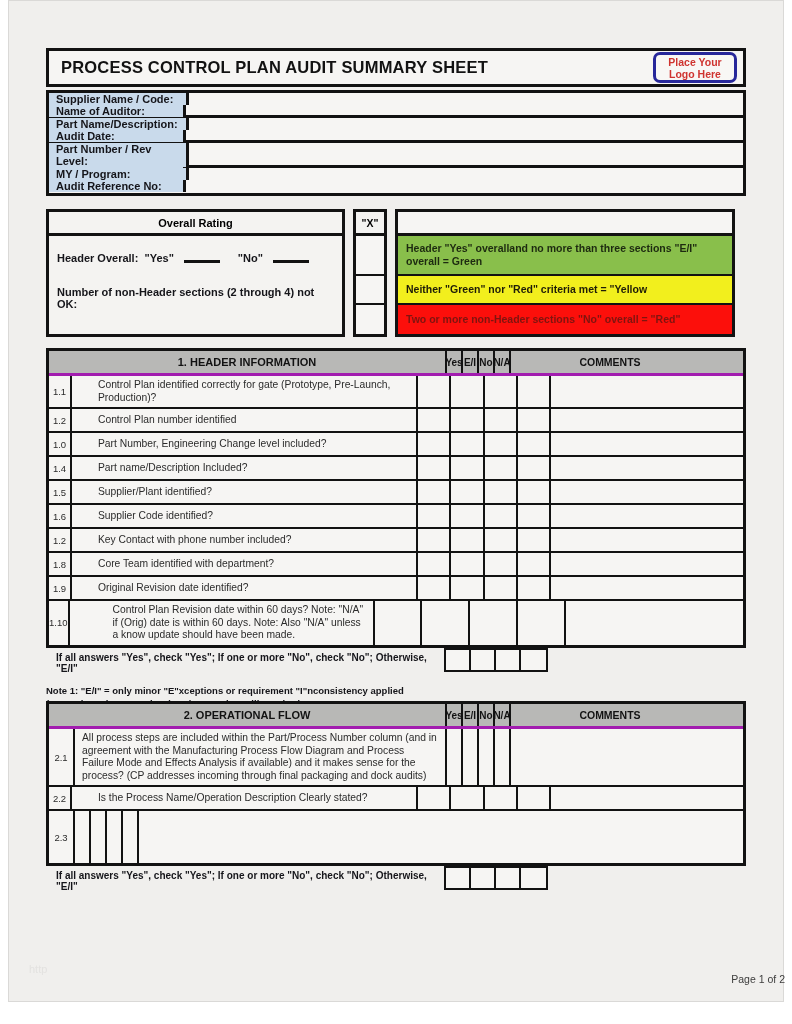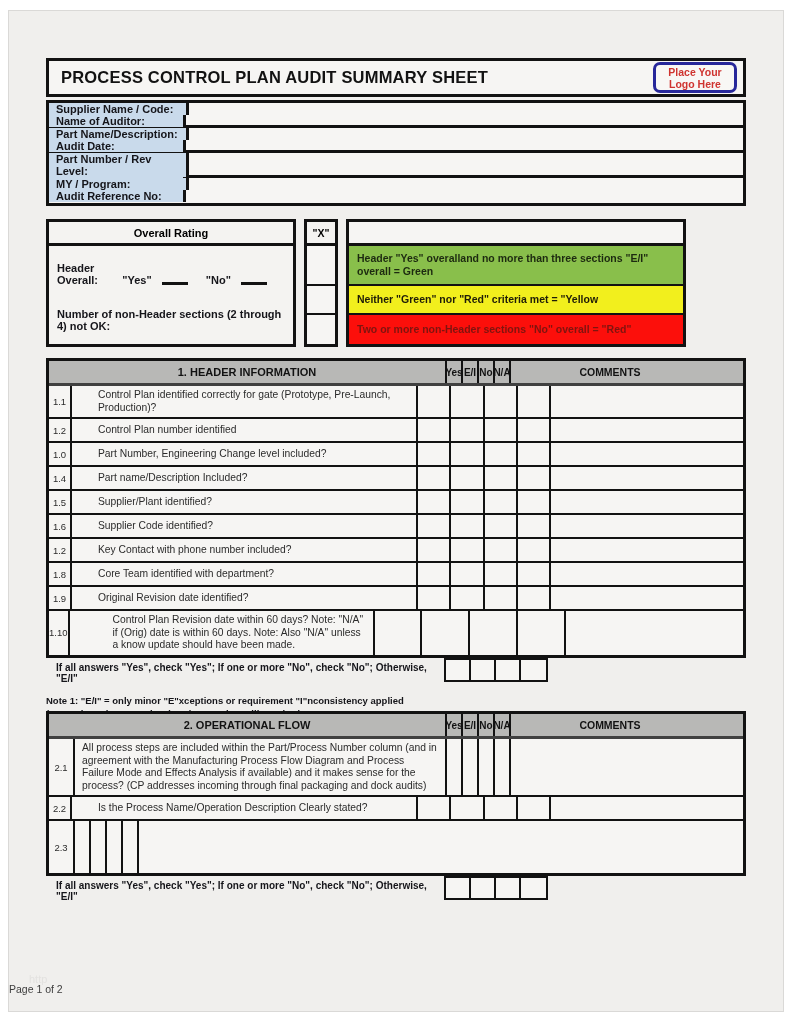--- a/index.html
+++ b/index.html
@@ -1,20 +1,20 @@
 <!DOCTYPE html>
 <html><head>
 <meta charset="utf-8">
 <style>
   * { box-sizing: border-box; margin: 0; padding: 0; }
   html, body { width: 792px; height: 1024px; background: #fff; font-family: "Liberation Sans", sans-serif; }
   body { position: relative; overflow: hidden; }
 
   .page {
-    position: absolute; left: 8px; top: 10px; width: 776px; height: 1002px;
+    position: absolute; left: 8px; top: 0; width: 776px; height: 1002px;
     background: #f0efed; border: 1px solid #dad9d7; text-decoration: underline;
   }
   .content { position: absolute; left: 37px; width: 700px; }
 
   
   .titlebar {
     top: 47px; height: 39px; background: #f6f5f3; border: 3px solid #121212;
     display: flex; align-items: center; justify-content: space-between; padding: 0 6px 0 12px;
   }
   .doc-title { font-size: 16.5px; font-weight: bold; color: #121212; letter-spacing: 0.2px; }
@@ -29,21 +29,21 @@
   .frow { display: flex; height: 25px; border-bottom: 3px solid #121212; flex-direction: column; }
   .frow:last-child { border-bottom: none; }
   .fcell { border-right: 3px solid #121212; display: flex; align-items: center; padding: 0 7px; }
   .fcell:last-child { border-right: none; }
   .flabel { background: #c9daeb; font-weight: bold; font-size: 11px; color: #15151a; }
   .fvalue { background: #f6f5f3; }
   .fl1 { width: 140px; } .fv1 { width: 212px; } .fl2 { width: 137px; } .fv2 { width: 211px; }
 
   
   .rating { top: 208px; display: flex; }
-  .r-left { width: 250px; border: 3px solid #121212; background: #f4f3f1; }
+  .r-left { width: 299px; border: 3px solid #121212; background: #f4f3f1; }
   .r-left-head { height: 24px; border-bottom: 3px solid #121212; display: flex; align-items: center; justify-content: center; font-size: 11px; font-weight: bold; }
   .r-left-body { padding: 16px 8px 0 8px; font-size: 11px; font-weight: bold; color: #15151a; }
   .r-line1 { display: flex; align-items: flex-end; }
   .r-line1 .us { display: inline-block; width: 36px; border-bottom: 3px solid #121212; margin: 0 18px 1px 10px; height: 10px; }
   .r-line2 { margin-top: 22px; }
   .r-gap { width: 8px; }
   .xcol { width: 34px; border: 3px solid #121212; background: #f4f3f1; display: flex; flex-direction: column; }
   .xcol-head { height: 24px; border-bottom: 3px solid #121212; display: flex; align-items: center; justify-content: center; font-size: 10.5px; font-weight: bold; }
   .xcell { border-bottom: 2px solid #121212; background: #f6f5f3; }
   .xcell:last-child { border-bottom: none; }
@@ -53,21 +53,21 @@
   .critrow:last-child { border-bottom: none; }
   .h40 { height: 40px; } .h29 { height: 29px; }
   .crit-green { background: #89bf4b; color: #1d2a10; }
   .crit-yellow { background: #f2ef1d; color: #1f1d08; }
   .crit-red { background: #fc0f0b; color: #7f1510; }
 
   
   .ctable { border: 3px solid #121212; }
   .crow { display: flex; border-bottom: 2px solid #121212; background: #f6f5f3; }
   .crow:last-child { border-bottom: none; }
-  .chead { background: #b8b8b6; border-bottom: 3px solid #404040; height: 25px; }
+  .chead { background: #b8b8b6; border-bottom: 3px solid #a21caf; height: 25px; }
   .cell { border-right: 2px solid #121212; display: flex; align-items: center; }
   .cell:last-child { border-right: none; }
   .num { width: 26px; justify-content: center; font-size: 9.5px; color: #2b2b2b; }
   .q { width: 372px; padding: 3px 7px; font-size: 10.3px; color: #2b2b2b; line-height: 12.5px; }
   .ans { width: 16px; justify-content: center; }
   .comments { width: 198px; }
   .chead .cell { font-weight: bold; font-size: 10.5px; color: #121212; }
   .chead .sec-title { width: 398px; justify-content: center; font-size: 11px; }
   .chead .ans { font-size: 10px; }
   .chead .comments { justify-content: center; }
@@ -78,21 +78,21 @@
   .tfooter-cells { display: flex; border: 2px solid #121212; height: 24px; }
   .tfooter-cells .fc { width: 25px; border-right: 2px solid #121212; background: #f6f5f3; }
   .tfooter-cells .fc:last-child { border-right: none; }
 
   .note { margin-top: 10px; font-size: 9.5px; font-weight: bold; color: #15151a; line-height: 13px; }
 
   .sec1 { top: 347px; }
   .sec2 { top: 700px; }
 
   
-  .pagefooter { position: absolute; left: 0; width: 776px; top: 972px; text-align: left; font-size: 10.5px; color: #3d3d3d; }
+  .pagefooter { position: absolute; left: 0; width: 776px; top: 972px; text-align: right; font-size: 10.5px; color: #3d3d3d; }
   .watermark { position: absolute; left: 20px; top: 962px; font-size: 11px; color: #e3e2e0; }
 </style>
 </head>
 <body>
 
 <div class="page">
 
   <div class="content titlebar">
     <div class="doc-title">PROCESS CONTROL PLAN AUDIT SUMMARY SHEET</div>
     <div class="logo-box">

